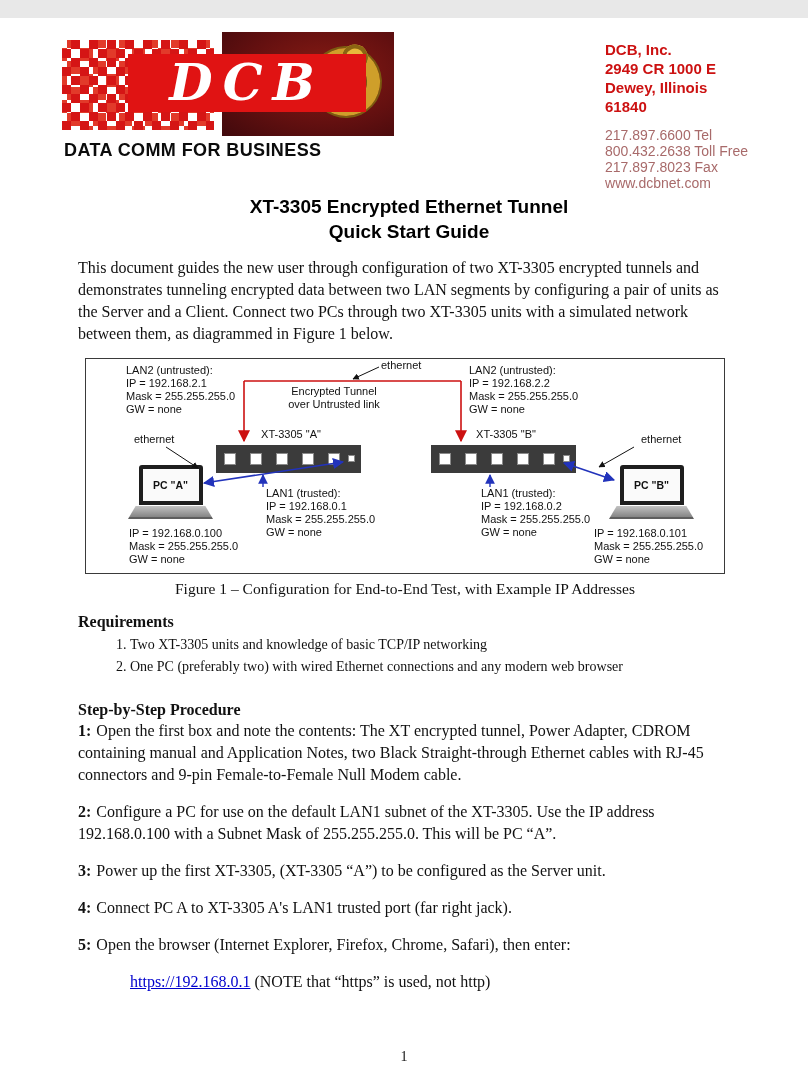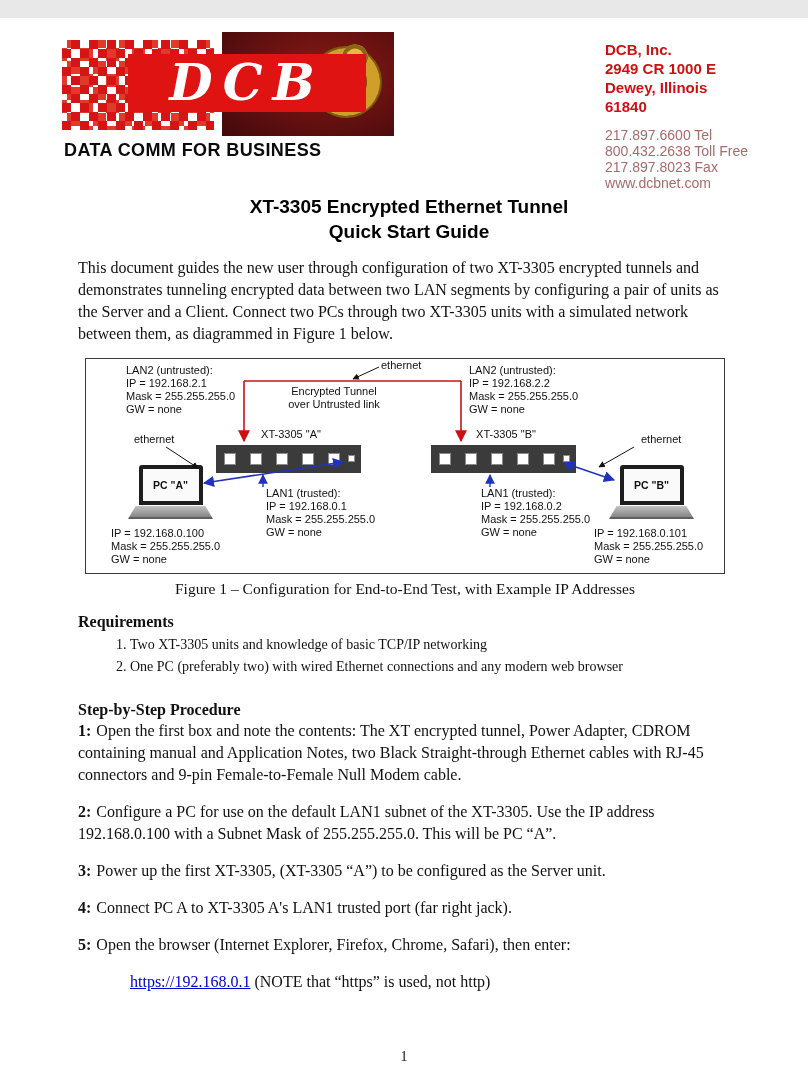--- a/index.html
+++ b/index.html
@@ -216,21 +216,21 @@
       <div class="fig-label center" style="left:355px; top:69px; width:130px;">XT-3305 "B"</div>
       <div class="fig-label" style="left:555px; top:74px;">ethernet</div>
       <div class="fig-label" style="left:180px; top:128px;">LAN1 (trusted):
 IP = 192.168.0.1
 Mask = 255.255.255.0
 GW = none</div>
       <div class="fig-label" style="left:395px; top:128px;">LAN1 (trusted):
 IP = 192.168.0.2
 Mask = 255.255.255.0
 GW = none</div>
-      <div class="fig-label" style="left:25px; top:168px;">IP = 192.168.0.100
+      <div class="fig-label" style="left:43px; top:168px;">IP = 192.168.0.100
 Mask = 255.255.255.0
 GW = none</div>
       <div class="fig-label" style="left:508px; top:168px;">IP = 192.168.0.101
 Mask = 255.255.255.0
 GW = none</div>
     </div>
 
     <div class="caption">Figure 1 – Configuration for End-to-End Test, with Example IP Addresses</div>
 
     <div class="h-bold">Requirements</div>

